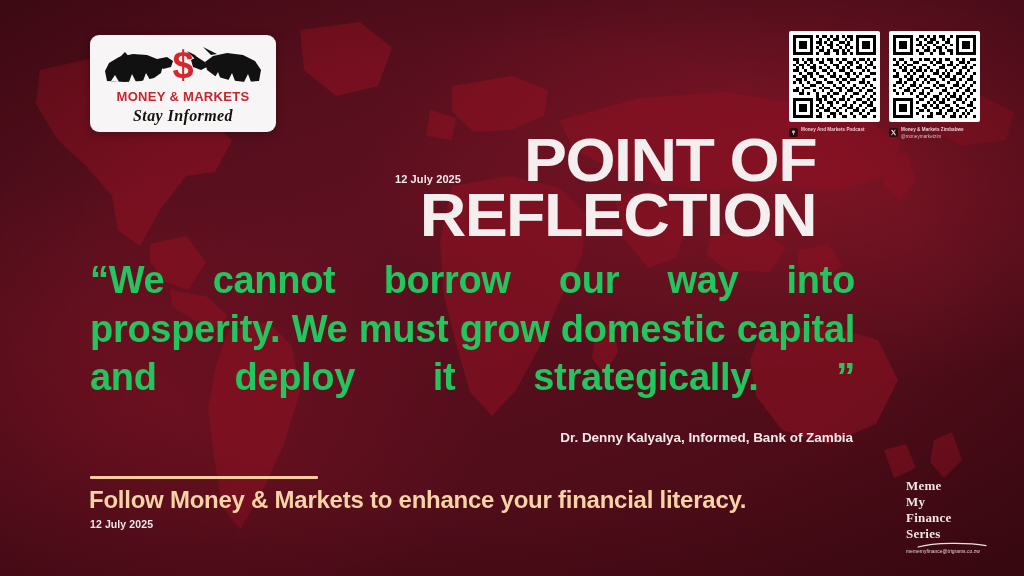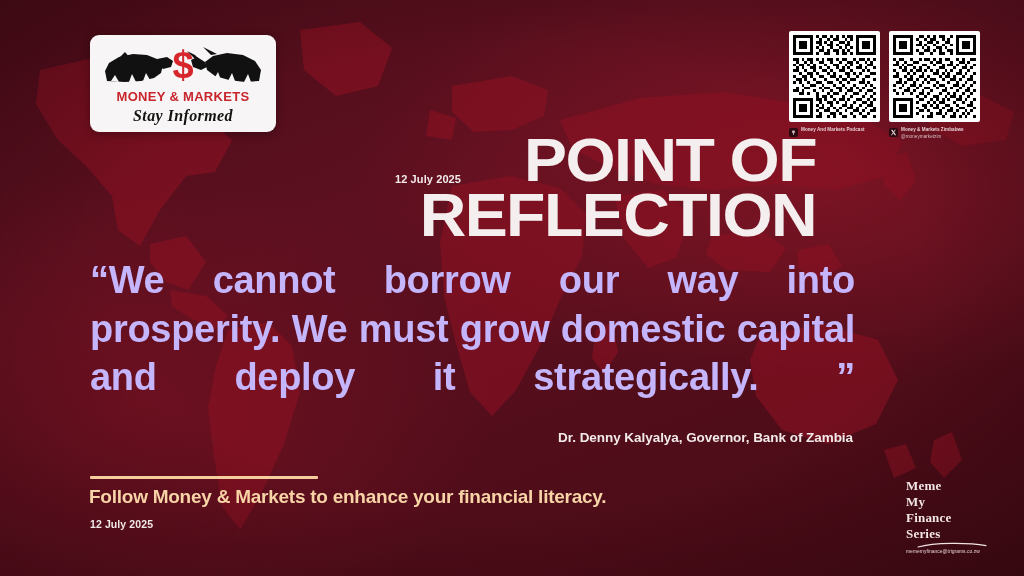--- a/index.html
+++ b/index.html
@@ -156,21 +156,21 @@
 
   
   .quote {
     position: absolute;
     left: 90px;
     top: 256px;
     width: 765px;
     font-size: 38px;
     font-weight: 700;
     line-height: 1.28;
-    color: #c4b5fd;
+    color: #22c55e;
     text-align: justify;
     letter-spacing: -0.3px;
   }
   .quote::after { content: ""; display: inline-block; width: 100%; }
   .attribution {
     position: absolute;
     left: 90px;
     top: 430px;
     width: 763px;
     text-align: right;
@@ -187,21 +187,21 @@
     top: 476px;
     width: 228px;
     height: 3px;
     background: #f6cd9d;
     border-radius: 1px;
   }
   .footer-cta {
     position: absolute;
     left: 89px;
     top: 486px;
-    font-size: 19px;
+    font-size: 24px;
     font-weight: 700;
     color: #f7d3a6;
     letter-spacing: -0.25px;
   }
   .footer-date {
     position: absolute;
     left: 90px;
     top: 518px;
     font-size: 10.5px;
     font-weight: 700;
@@ -798,21 +798,21 @@
 
   </div>
 
   <div class="headline">
     <div class="headline-line">POINT OF</div>
     <div class="headline-line">REFLECTION</div>
     <div class="headline-date">12 July 2025</div>
   </div>
 
   <div class="quote">“We cannot borrow our way into prosperity. We must grow domestic capital and deploy it strategically. ”</div>
-  <div class="attribution">Dr. Denny Kalyalya, Governor, Bank of Zambia</div>
+  <div class="attribution">Dr. Denny Kalyalya, Informed, Bank of Zambia</div>
 
   <div class="footer-rule"></div>
   <div class="footer-cta">Follow Money &amp; Markets to enhance your financial literacy.</div>
   <div class="footer-date">12 July 2025</div>
 
   <div class="series">
     <div class="series-line">Meme</div>
     <div class="series-line">My</div>
     <div class="series-line">Finance</div>
     <div class="series-line">Series</div>

